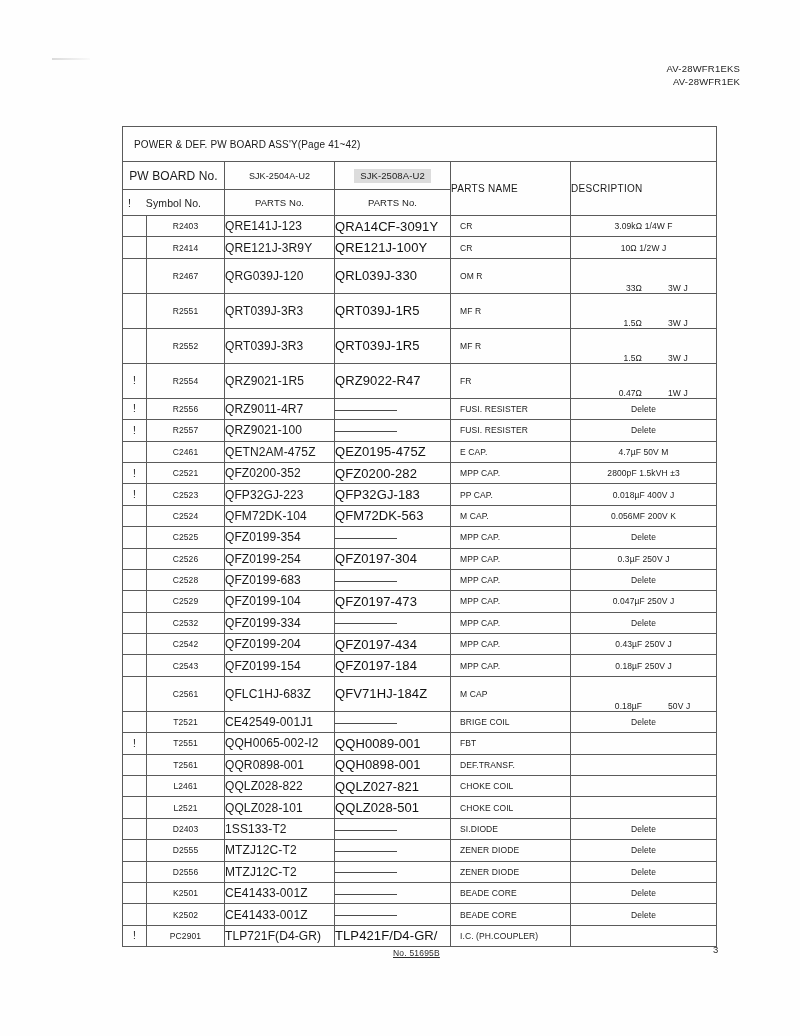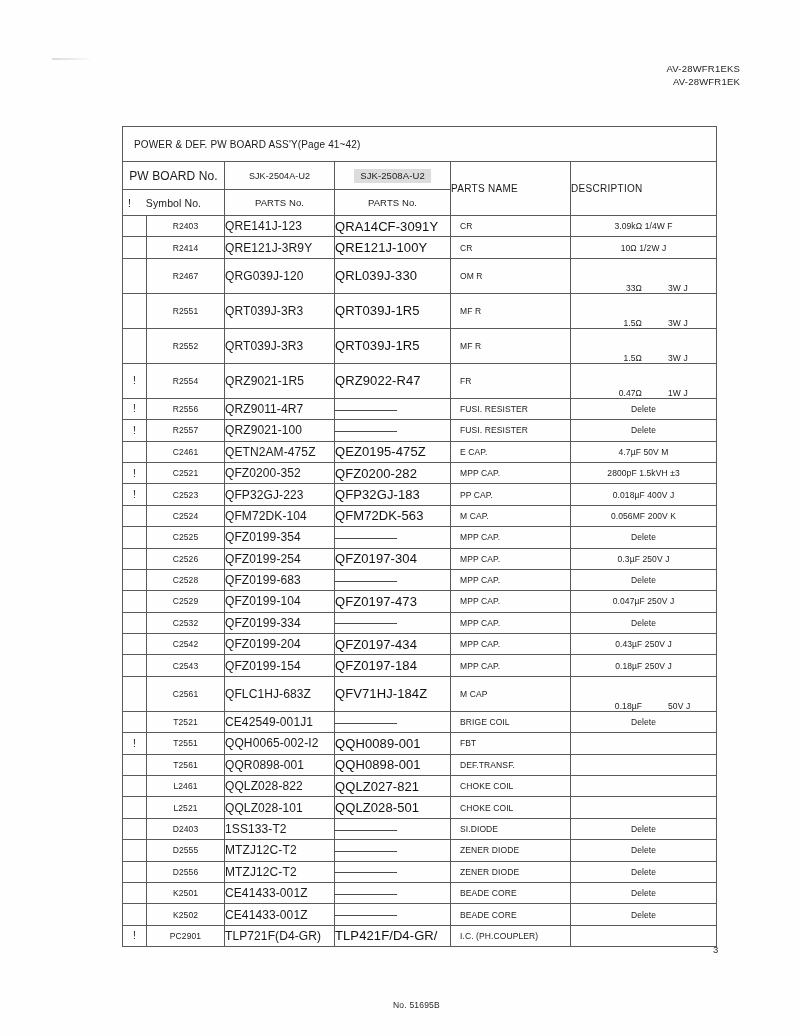--- a/index.html
+++ b/index.html
@@ -218,25 +218,26 @@
   .desc-split .dv { text-align: right; }
   .desc-split .dr { text-align: left; min-width: 34px; }
 
   .desc-center { text-align: center; }
   .desc-big { font-size: 10px; }
 
   
   .footer-no {
     position: absolute;
     left: 393px;
-    top: 1000px;
+    top: 948px;
     font-size: 8.5px;
     letter-spacing: 0.2px;
     color: #2a2a2a;
     z-index: 8;
+    text-decoration: underline;
   }
   .footer-page {
     position: absolute;
     left: 713px;
     top: 944px;
     font-size: 9.5px;
     color: #2a2a2a;
     z-index: 8;
   }
 </style>

